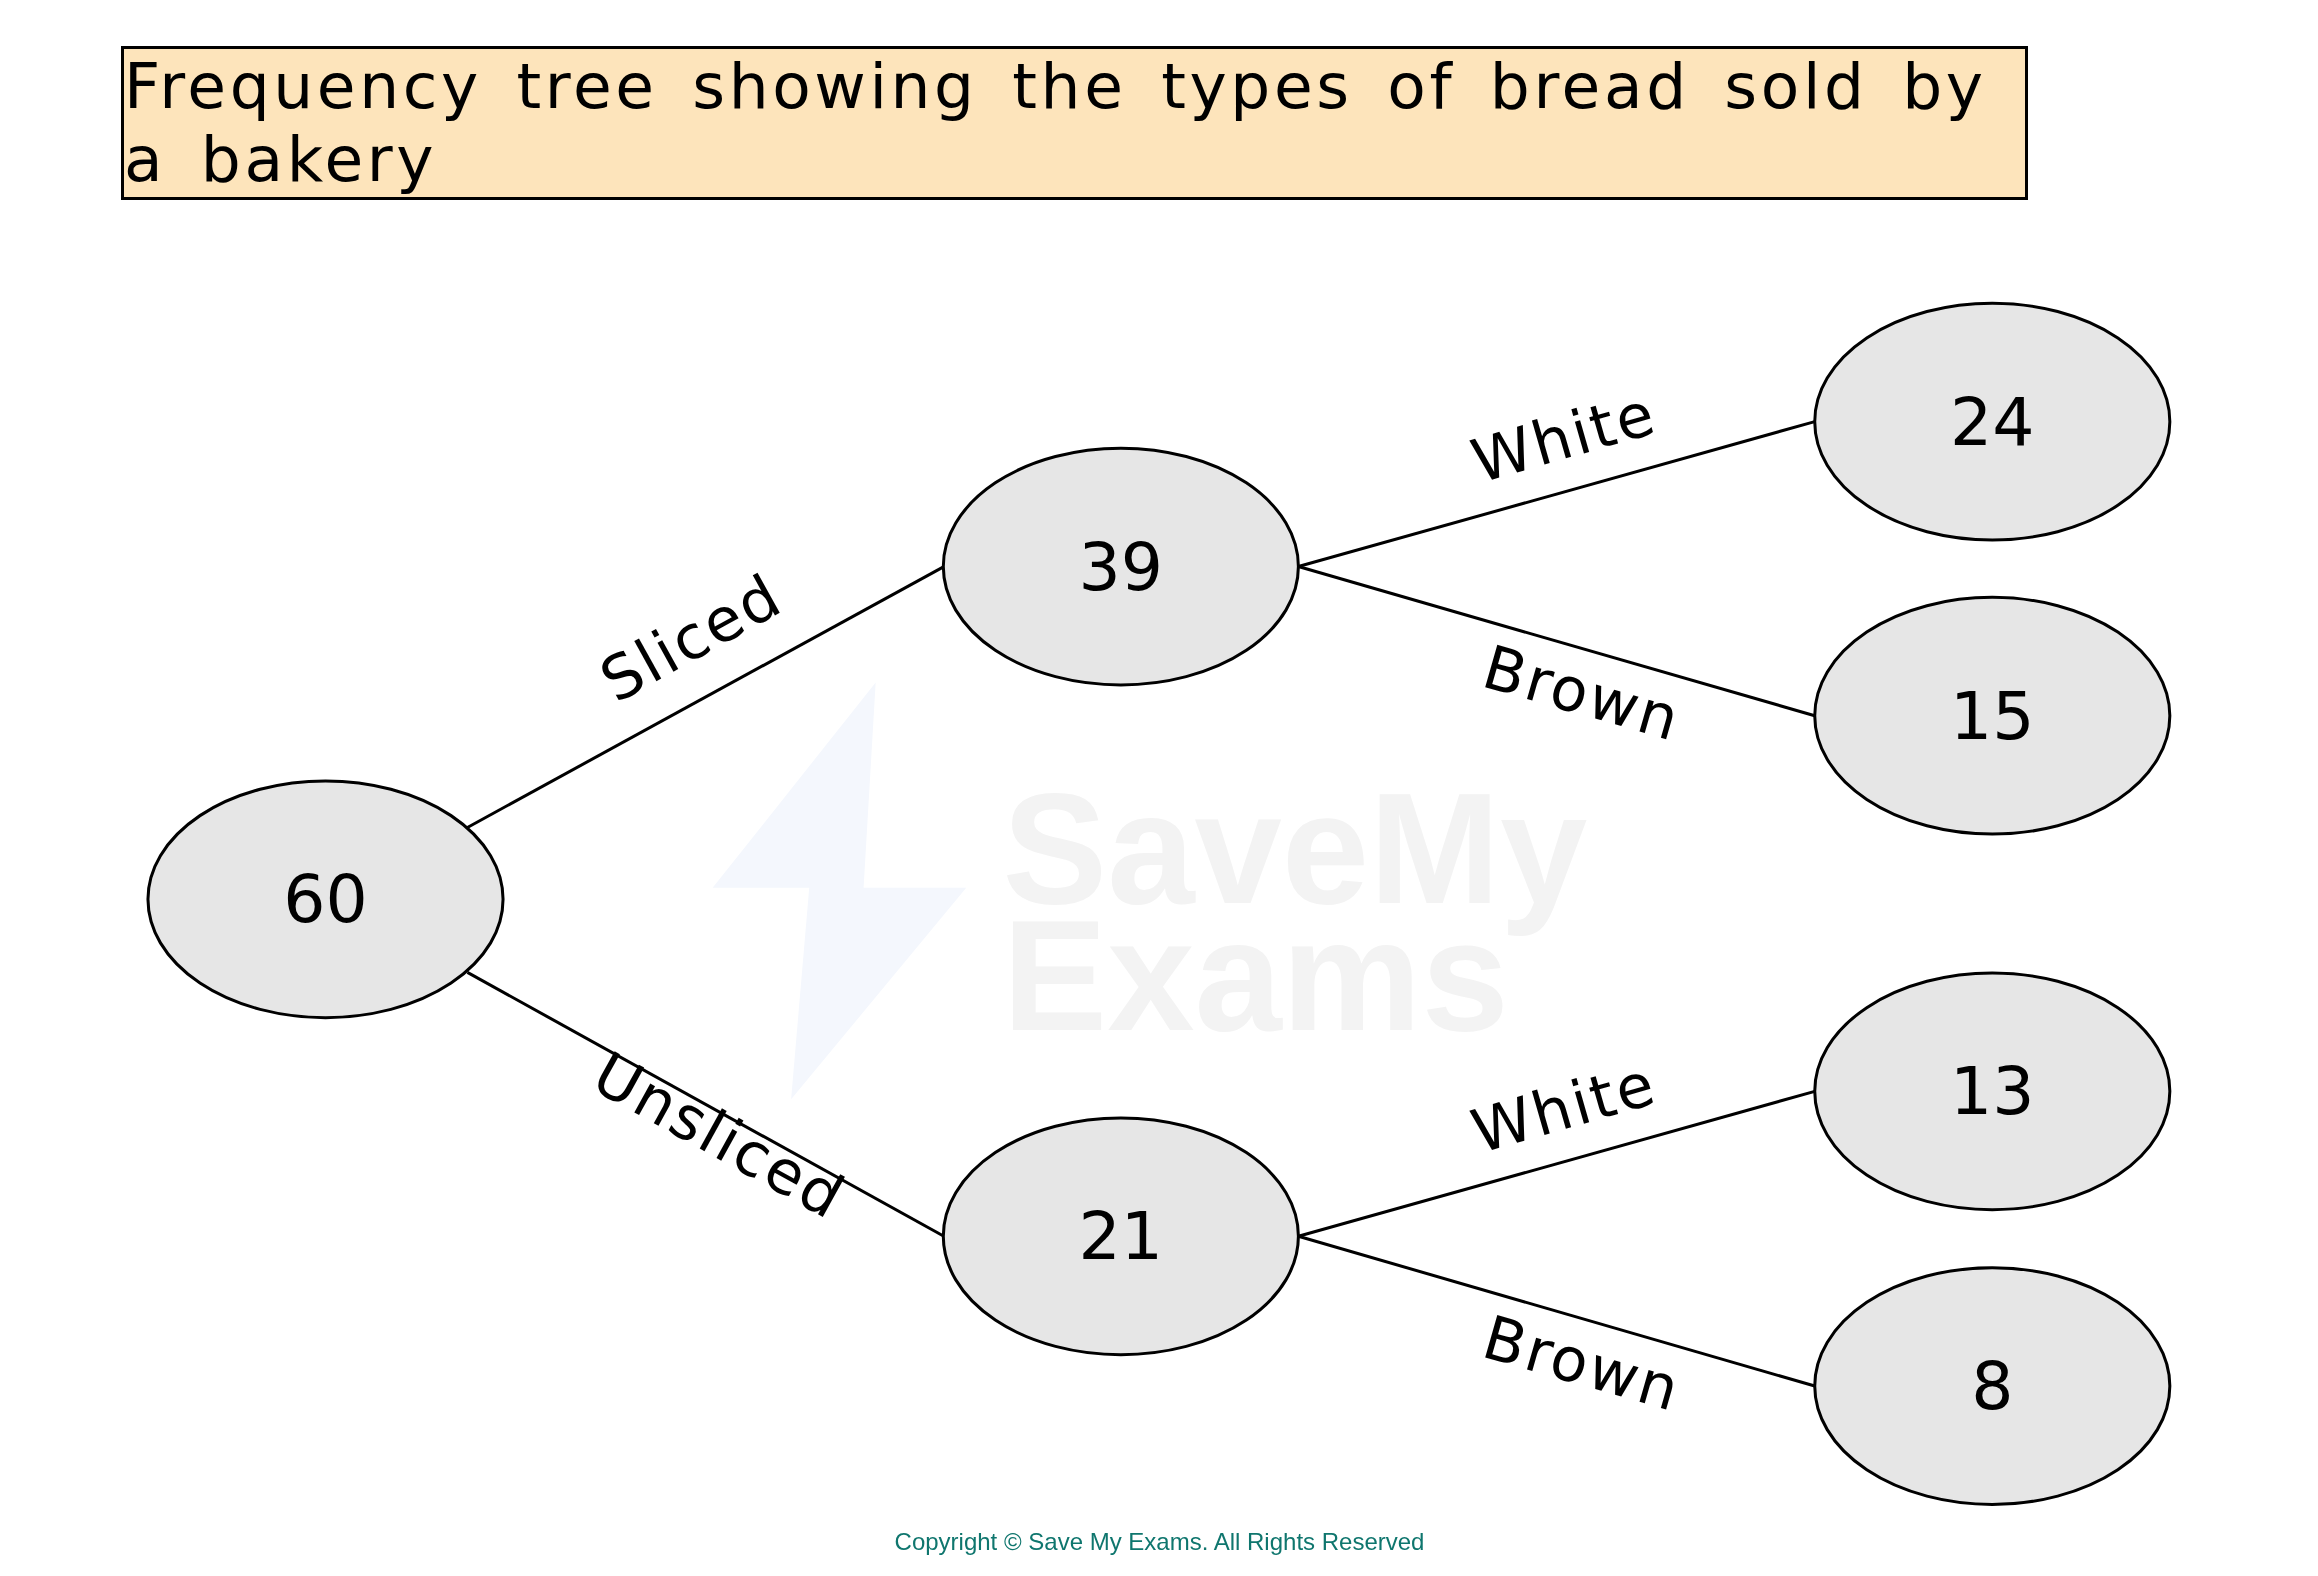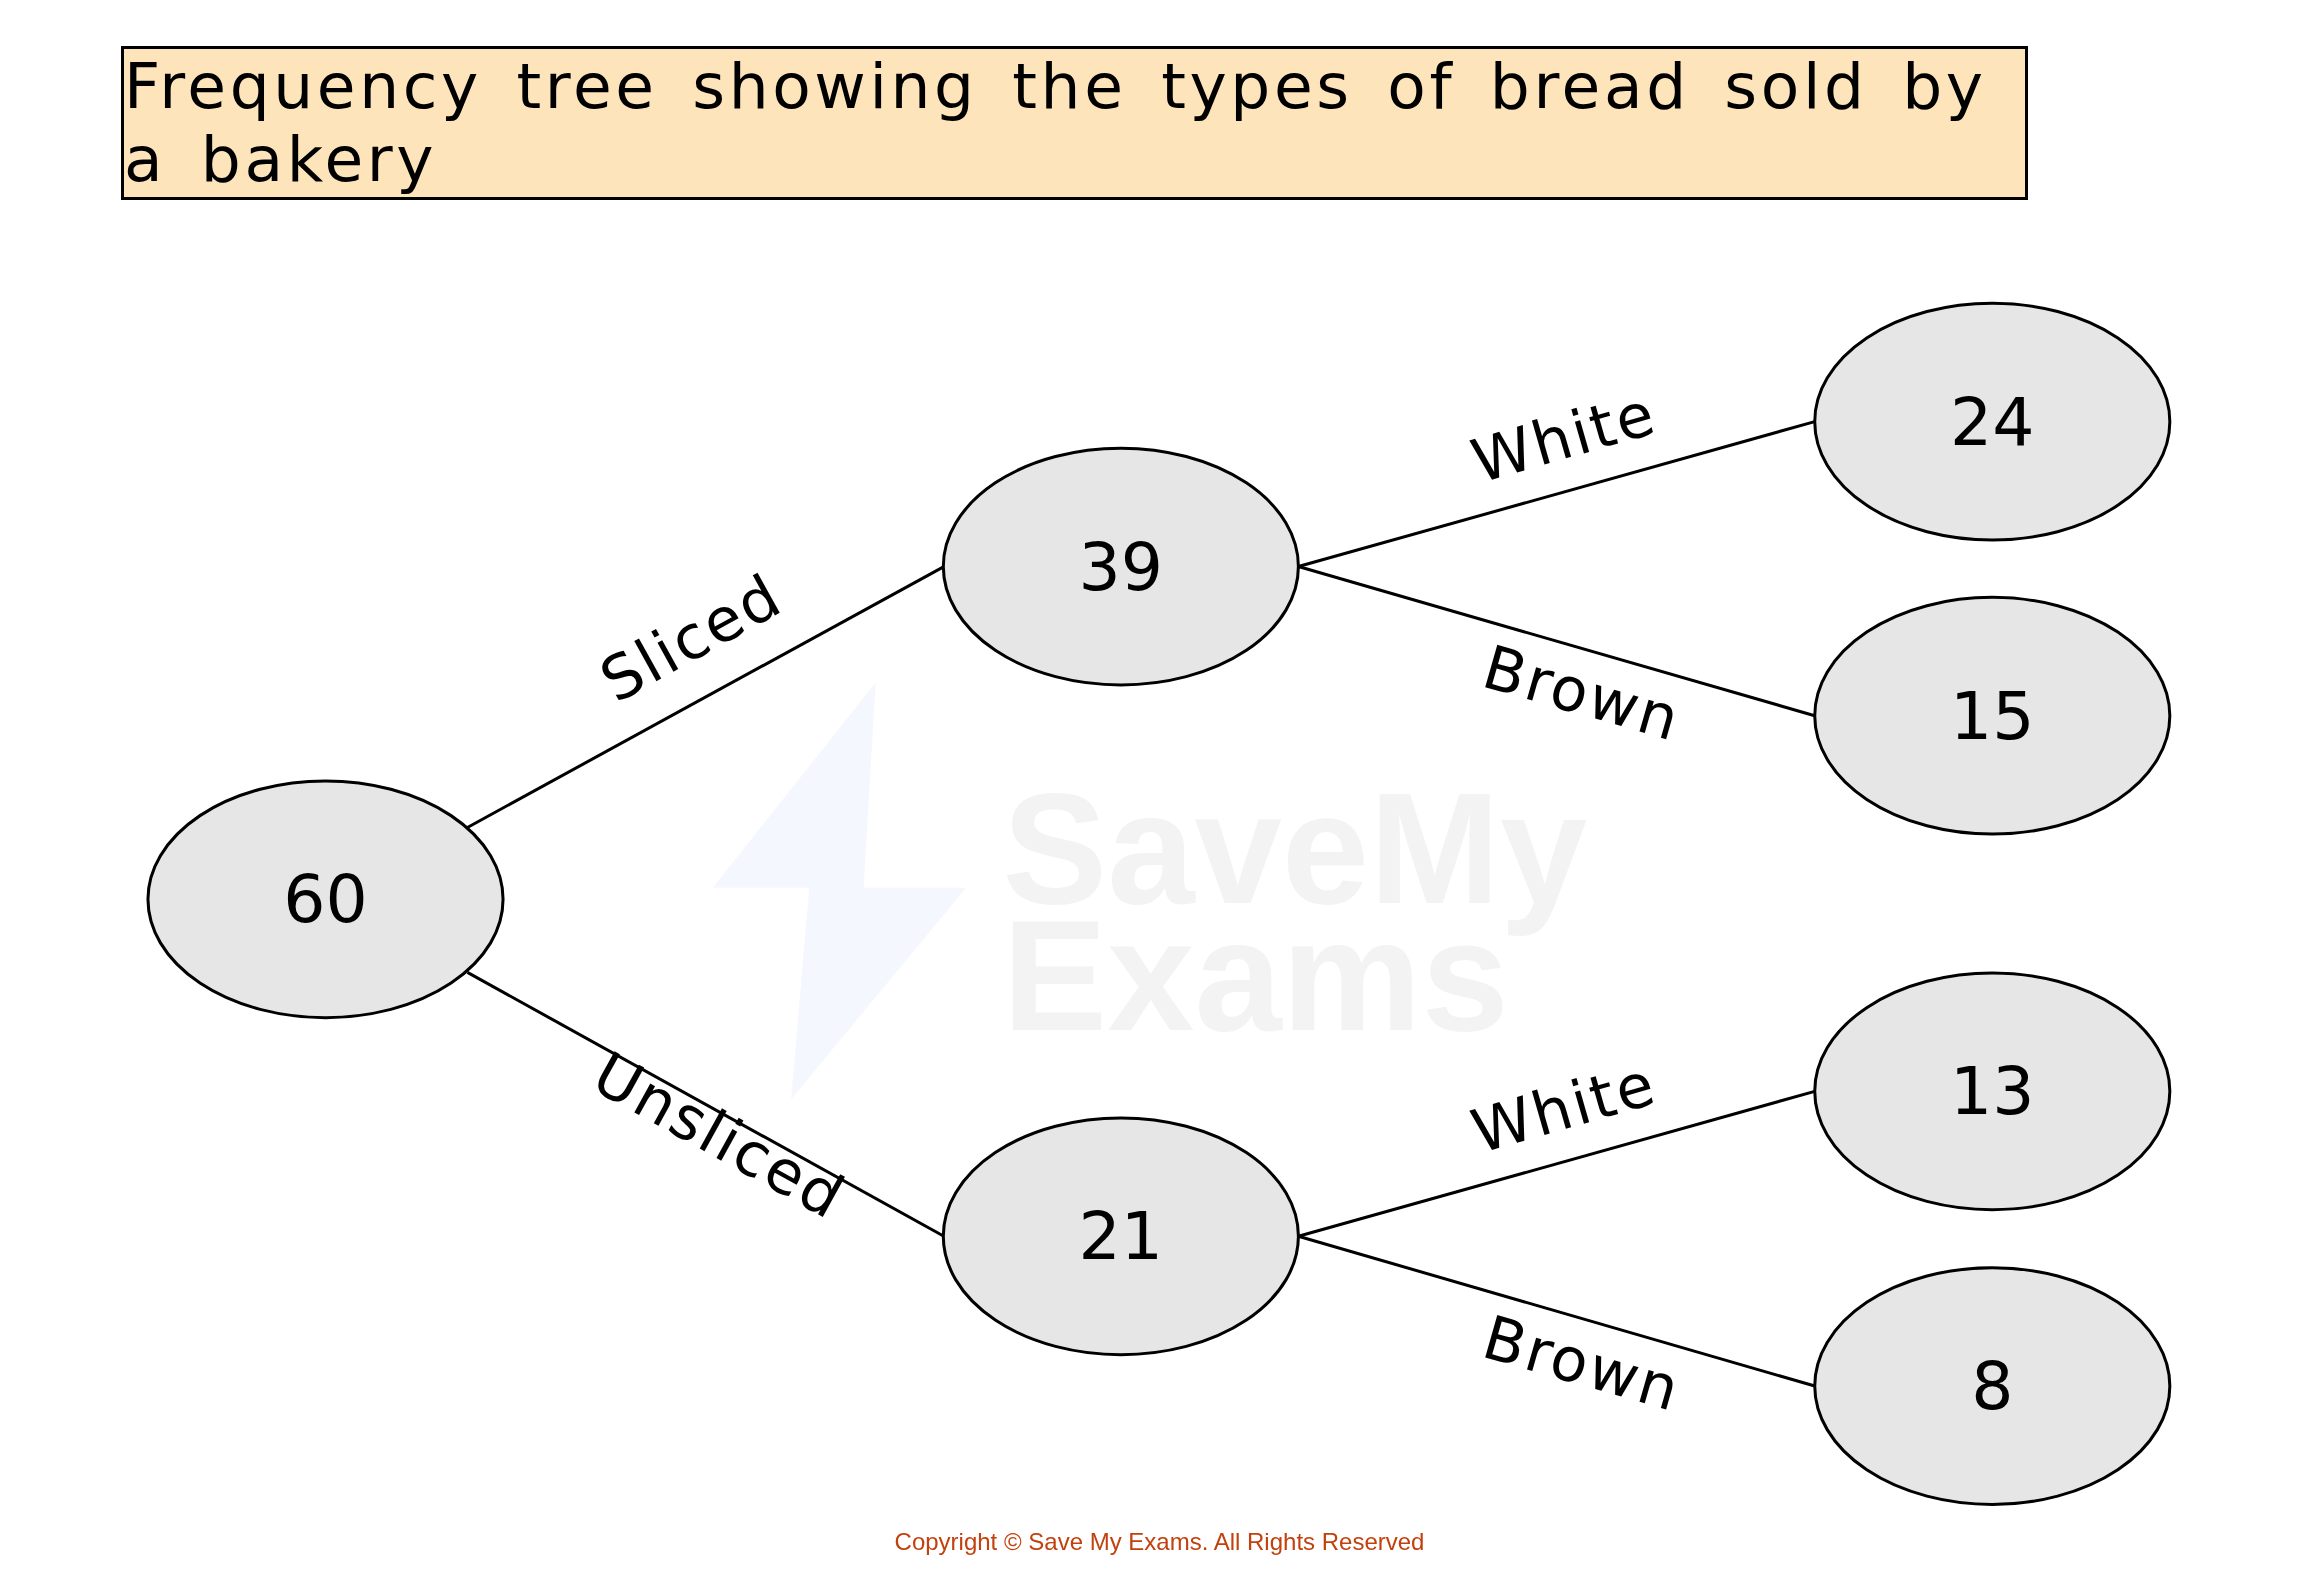--- a/index.html
+++ b/index.html
@@ -9,21 +9,21 @@
     background:#fde4bb; border:3px solid #000; box-sizing:border-box;
     display:flex; align-items:center; justify-content:center;
   }
   .title-text { font-family:"DejaVu Sans", sans-serif; font-size:63px; color:#000; letter-spacing:3.6px; word-spacing:11px; }
   svg.tree { position:absolute; left:0; top:0; }
   .node-text { font-family:"DejaVu Sans", sans-serif; font-size:110px; fill:#000; }
   .branch-text { font-family:"DejaVu Sans", sans-serif; font-size:100px; fill:#000; letter-spacing:4px; }
   .wm-text { font-family:"Liberation Sans", sans-serif; font-weight:bold; font-size:260px; fill:#f3f3f3; }
   .copyright {
     position:absolute; left:0; width:2319px; top:1528px; text-align:center;
-    font-family:"Liberation Sans", sans-serif; font-size:24px; color:#c2410c;
+    font-family:"Liberation Sans", sans-serif; font-size:24px; color:#0f766e;
   }
 </style>
 </head>
 <body>
 
 <div class="title-box">
   <span class="title-text">Frequency tree showing the types of bread sold by a bakery</span>
 </div>
 
 <svg class="tree" width="2319" height="1577" viewBox="0 0 3840 2611">

